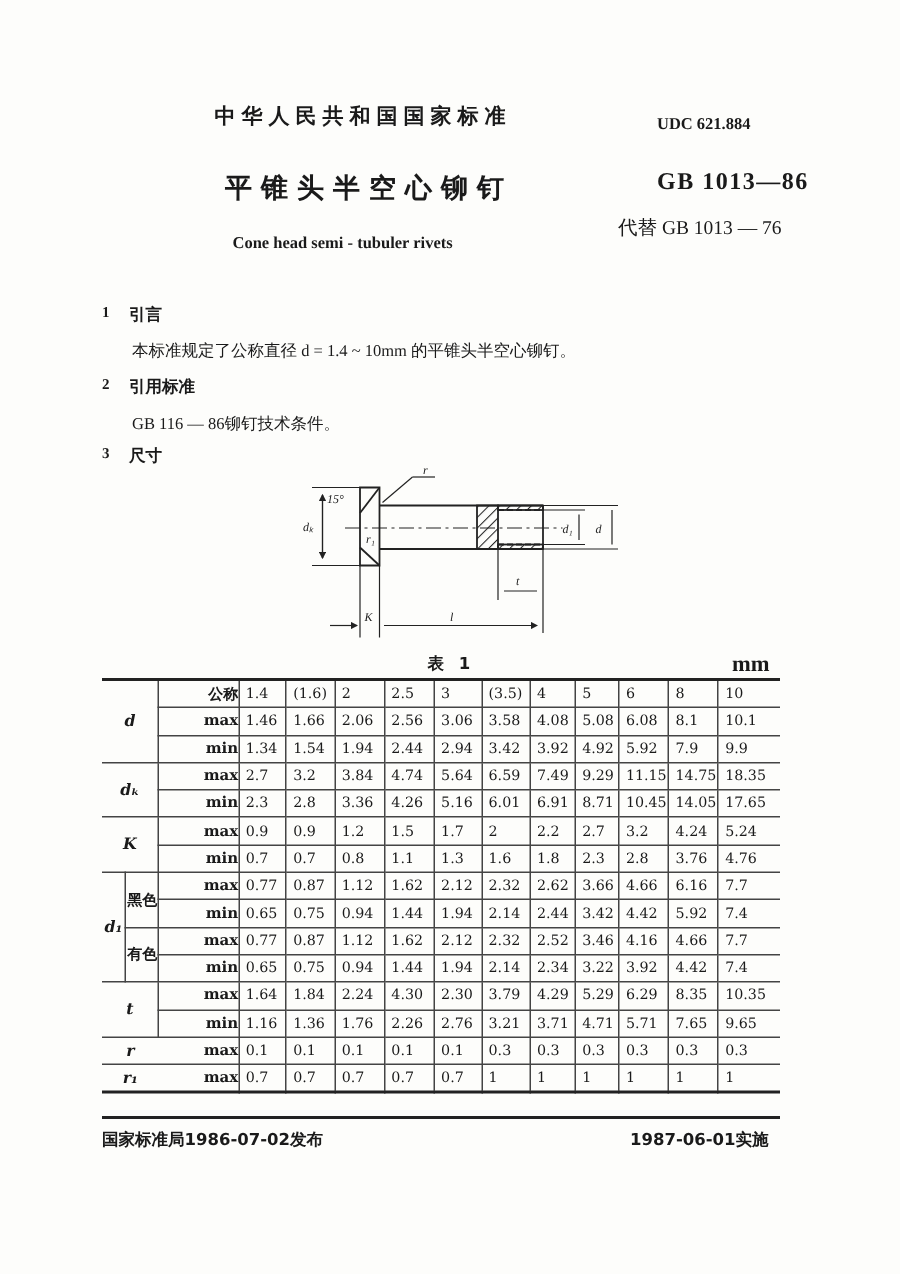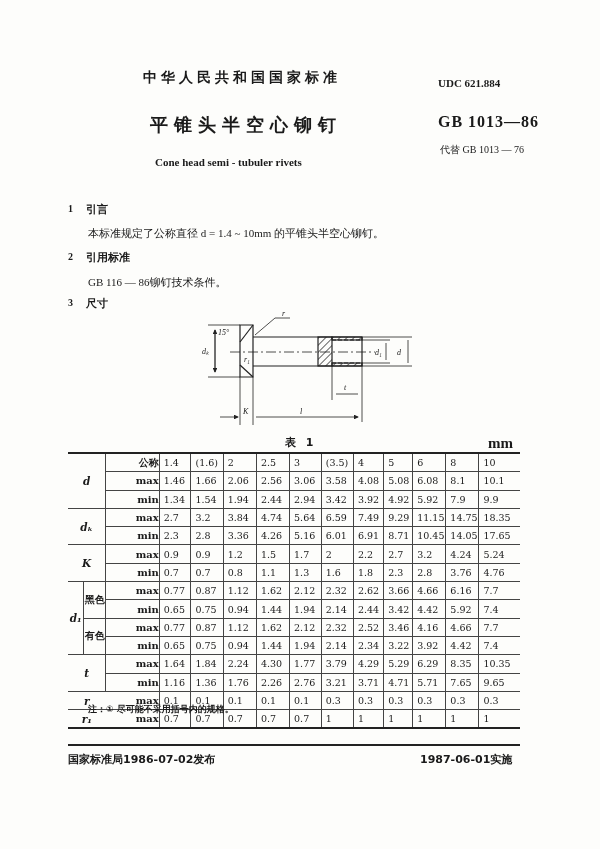--- a/index.html
+++ b/index.html
@@ -9,21 +9,21 @@
   }
   .abs { position: absolute; }
   .cn-bold { font-family: "DejaVu Sans", sans-serif; font-weight: bold; }
   .serif { font-family: "Liberation Serif", "DejaVu Serif", serif; }
 
   #std-org { left: 143px; top: 69px; font-size: 14px; letter-spacing: 4px; }
   #udc { left: 438px; top: 77px; font-size: 11px; font-weight: bold; }
   #title-cn { left: 150px; top: 113px; font-size: 18px; letter-spacing: 6px; }
   #gb-code { left: 438px; top: 113px; font-size: 16px; font-weight: bold; letter-spacing: 1px; }
   #title-en { left: 155px; top: 156px; font-size: 11px; font-weight: bold; }
-  #replaces { left: 440px; top: 143px; font-size: 10px; }
+  #replaces { left: 412px; top: 143px; font-size: 13px; }
 
   .sec-num { font-size: 10px; font-weight: bold; left: 68px; }
   .sec-title { font-size: 11px; left: 86px; }
   .para { font-size: 11px; left: 88px; }
 
   #diagram { left: 190px; top: 310px; width: 240px; height: 120px; }
 
   #table-caption { left: 285px; top: 435px; font-size: 11px; letter-spacing: 3px; }
   #table-unit { left: 488px; top: 435px; font-size: 15px; font-weight: bold; }
 
@@ -314,21 +314,21 @@
         <td>4.42</td>
         <td>7.4</td>
       </tr>
       <tr>
         <td class="param" colspan="2" rowspan="2">t</td>
         <td class="lim">max</td>
         <td>1.64</td>
         <td>1.84</td>
         <td>2.24</td>
         <td>4.30</td>
-        <td>1.77</td>
+        <td>2.30</td>
         <td>3.79</td>
         <td>4.29</td>
         <td>5.29</td>
         <td>6.29</td>
         <td>8.35</td>
         <td>10.35</td>
       </tr>
       <tr>
         <td class="lim">min</td>
         <td>1.16</td>
@@ -370,18 +370,17 @@
         <td>1</td>
         <td>1</td>
         <td>1</td>
         <td>1</td>
         <td>1</td>
       </tr>
     </tbody>
 </table>
 
 <div class="abs cn-bold" id="notes">
-  <div>注：① 尽可能不采用括号内的规格。</div>
 </div>
 
 <div class="abs" id="footer-rule"></div>
 <div class="abs cn-bold" id="issue">国家标准局1986-07-02发布</div>
 <div class="abs cn-bold" id="impl">1987-06-01实施</div>
 
 </body></html>

